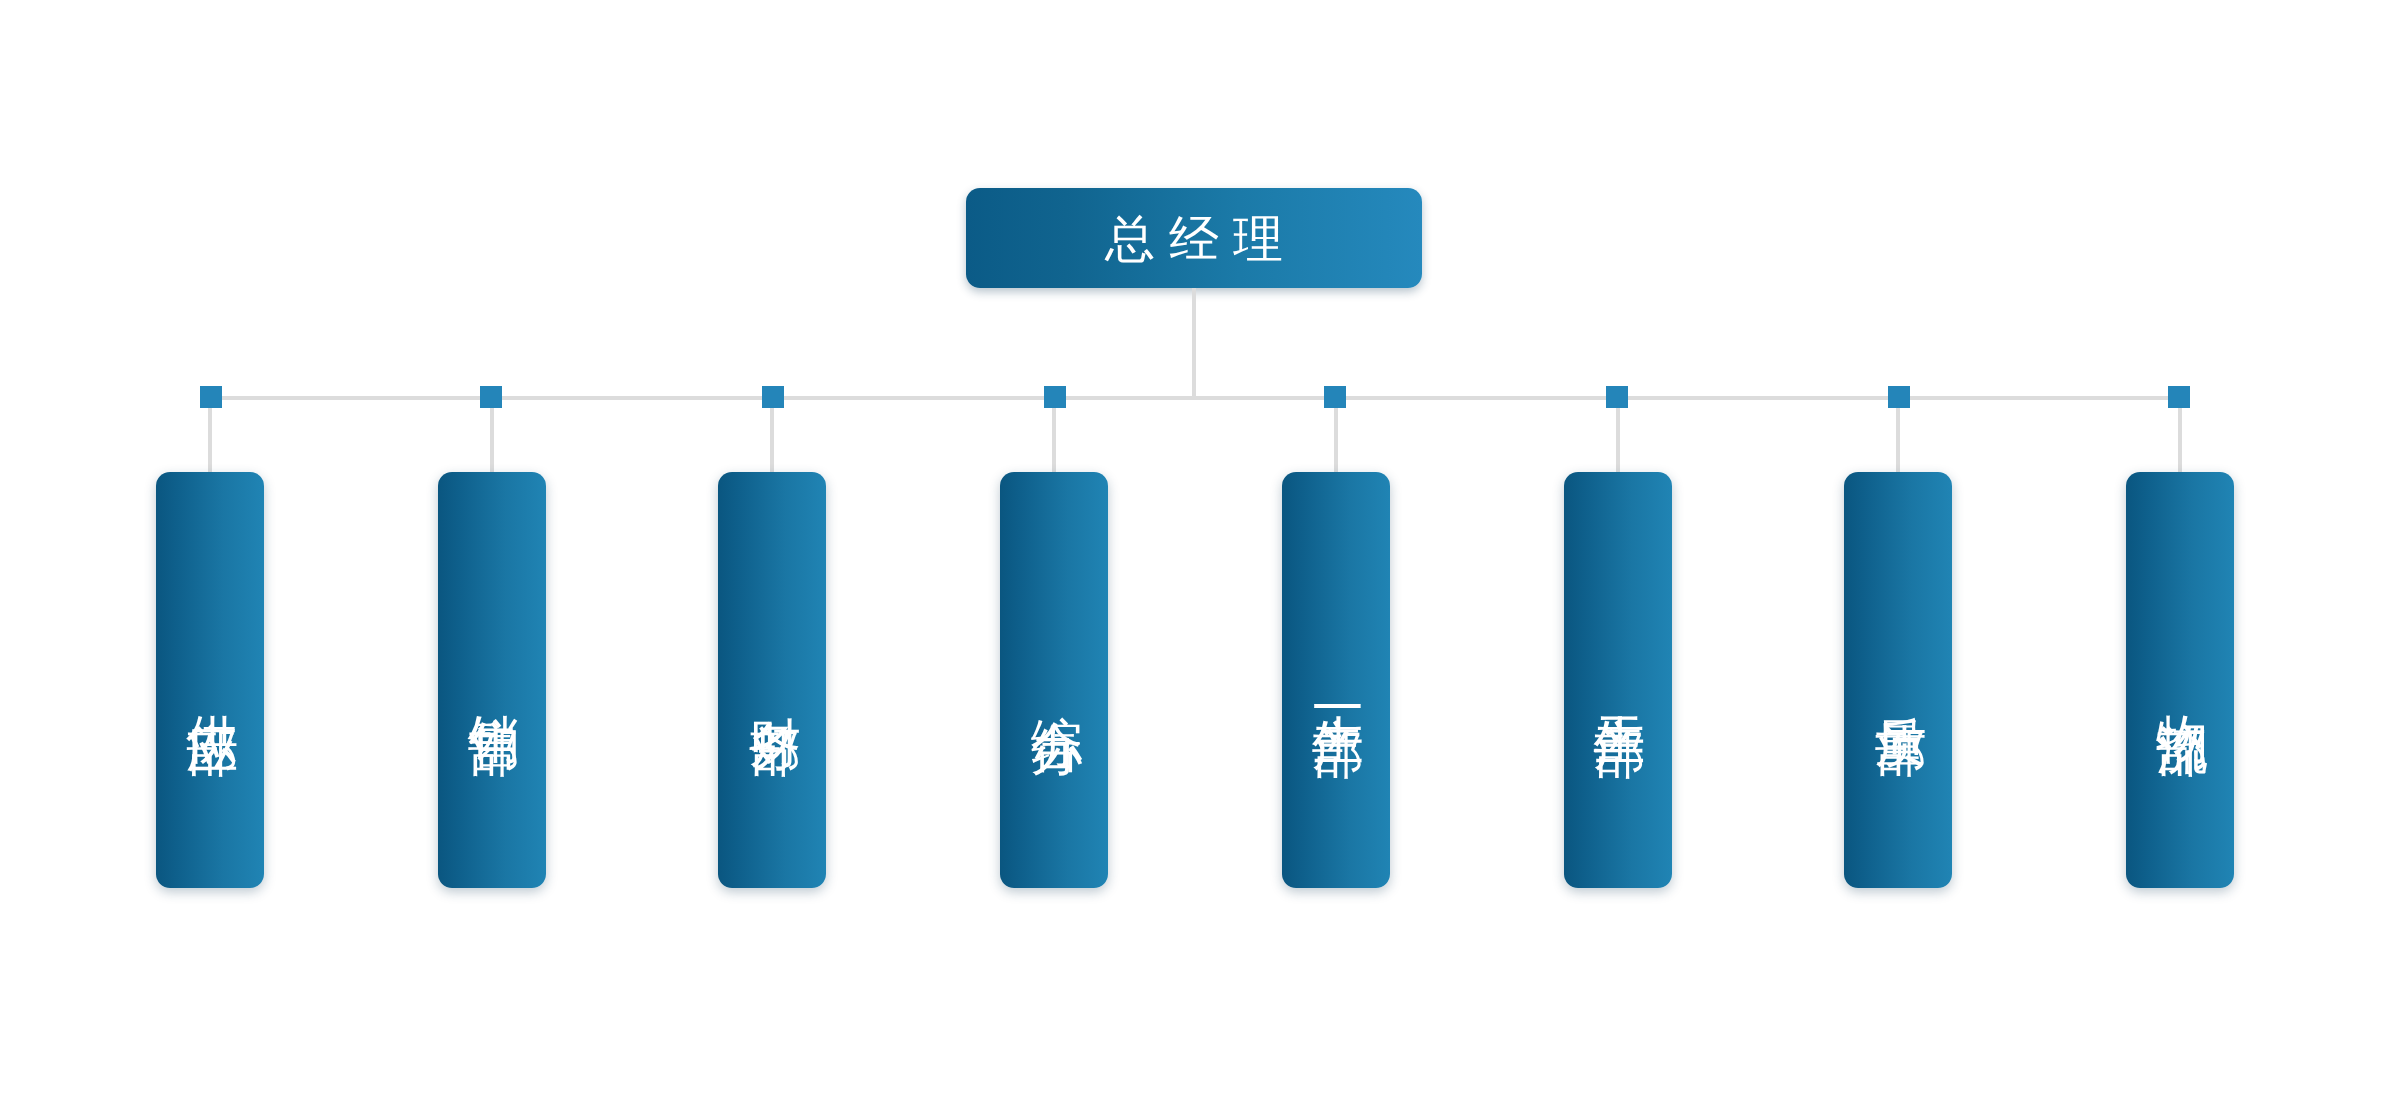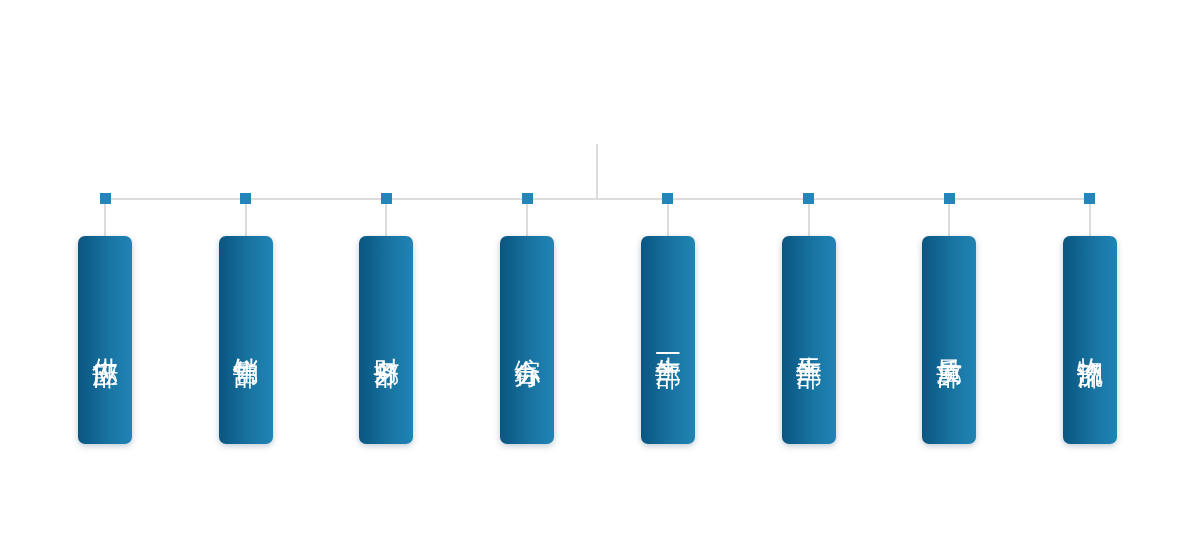--- a/index.html
+++ b/index.html
@@ -104,20 +104,23 @@
     letter-spacing: 2px;
     white-space: nowrap;
     text-align: center;
   }
 </style>
 </head>
 <body>
 
 <div id="org-chart">
 
+  <div class="root-node">
+    <span class="root-label">总经理</span>
+  </div>
 
   <div class="trunk-line"></div>
 
   <div class="bus-line"></div>
 
   <div id="branches">
       <div class="branch-marker" style="left: 99.5px;"></div>
       <div class="branch-drop" style="left: 104px;"></div>
       <div class="dept-node" style="left: 78px;">
         <span class="dept-label">供应部</span>

